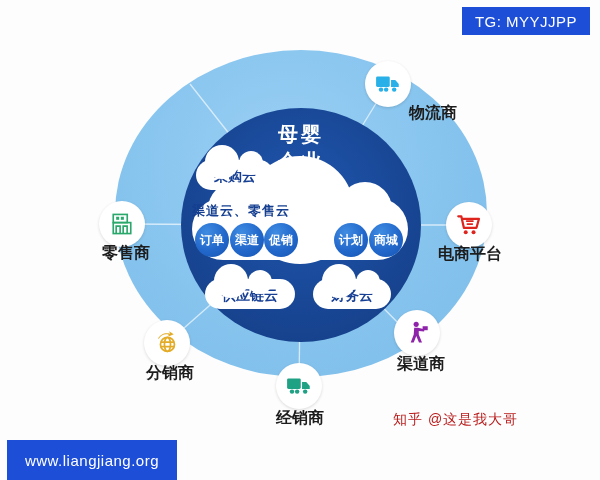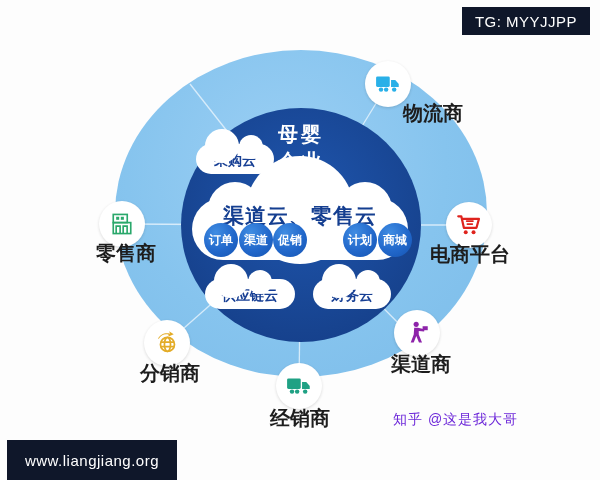--- a/index.html
+++ b/index.html
@@ -1,20 +1,20 @@
 <!DOCTYPE html>
 <html><head>
 <meta charset="utf-8">
 <style>
   html,body{margin:0;padding:0;background:#fff;}
   .stage{position:relative;width:600px;height:480px;background:#fdfdfd;overflow:hidden;
          font-family:"Liberation Sans","DejaVu Sans",sans-serif;}
 
   
-  .badge{position:absolute;background:#0f172a;color:#fff;font-size:15px;
+  .badge{position:absolute;background:#1d4ed8;color:#fff;font-size:15px;
          display:flex;align-items:center;justify-content:center;letter-spacing:.5px;}
   .badge.tg{left:462px;top:7px;width:128px;height:28px;}
   .badge.url{left:7px;top:440px;width:170px;height:41px;}
 
   
   .outer-ellipse{position:absolute;left:115px;top:50px;width:372px;height:327px;border-radius:50%;
     background:radial-gradient(circle at 46% 36%, #9bcff4 0%, #86c4ee 55%, #7cbce9 100%);}
   .inner-ellipse{position:absolute;left:181px;top:108px;width:240px;height:234px;border-radius:50%;
     background:radial-gradient(circle at 50% 40%, #1f56ae 0%, #17438f 70%, #123a86 100%);}
 
@@ -24,45 +24,45 @@
   .center-title{position:absolute;left:181px;top:121px;width:240px;text-align:center;
     color:#fff;font-weight:bold;font-size:20px;line-height:27px;letter-spacing:3px;}
 
   
   .cloud{position:absolute;background:#fff;border-radius:15px;text-align:center;
     color:#173f94;font-weight:bold;}
   .cloud::before,.cloud::after{content:"";position:absolute;background:#fff;border-radius:50%;}
   .cloud.small{width:78px;height:30px;font-size:14px;line-height:32px;}
   .cloud.small::before{width:34px;height:34px;left:9px;top:-15px;}
   .cloud.small::after{width:24px;height:24px;left:43px;top:-9px;}
-  .cloud.c-procurement{left:196px;top:144px;}
+  .cloud.c-procurement{left:196px;top:160px;}
   .cloud.c-manufacturing{left:332px;top:160px;}
   .cloud.c-supply{left:205px;top:279px;width:90px;}
   .cloud.c-finance{left:313px;top:279px;}
 
   .bigcloud{position:absolute;left:192px;top:198px;width:216px;height:62px;background:#fff;border-radius:31px;}
   .bigcloud::before{content:"";position:absolute;background:#fff;border-radius:50%;
     width:108px;height:108px;left:54px;top:-42px;}
   .bigcloud::after{content:"";position:absolute;background:#fff;border-radius:50%;
     width:54px;height:54px;left:16px;top:-16px;}
   .bigcloud .bump-r{position:absolute;background:#fff;border-radius:50%;width:54px;height:54px;right:16px;top:-16px;}
-  .bigcloud .platform-title{position:absolute;left:0;top:4px;width:100%;text-align:center;
-    color:#143e90;font-weight:bold;font-size:21px;letter-spacing:1px;z-index:2;}
+  .bigcloud .platform-title{position:absolute;left:0;top:4px;width:100%;
+    color:#143e90;font-weight:bold;font-size:13px;letter-spacing:1px;z-index:2;}
   .pill{position:absolute;top:25px;width:34px;height:34px;border-radius:50%;z-index:2;
     background:radial-gradient(circle at 35% 28%, #3f8ce2 0%, #2268cb 55%, #1554b2 100%);
-    color:#fff;font-weight:bold;font-size:12px;display:flex;align-items:center;justify-content:center;margin-left:9px;}
+    color:#fff;font-weight:bold;font-size:12px;display:flex;align-items:center;justify-content:center;}
 
   
   .node{position:absolute;width:46px;height:46px;}
   .node-circle{position:absolute;left:0;top:0;width:46px;height:46px;border-radius:50%;background:#fff;
     box-shadow:0 1px 3px rgba(0,0,0,.14);display:flex;align-items:center;justify-content:center;}
   .node-label{position:absolute;transform:translateX(-50%);white-space:nowrap;
-    font-size:20px;font-weight:bold;color:#1d1d1d;line-height:18px;}
+    font-size:16px;font-weight:bold;color:#1d1d1d;line-height:18px;}
 
-  .watermark{position:absolute;left:393px;top:411px;font-size:14px;color:#6d28d9;letter-spacing:1px;}
+  .watermark{position:absolute;left:393px;top:411px;font-size:14px;color:#b91c1c;letter-spacing:1px;}
 </style>
 </head>
 <body>
 
 <div class="stage">
 
   <div class="outer-ellipse"></div>
 
   <svg class="connectors" width="600" height="480">
     <g stroke="#eaf5fd" stroke-width="1.3" opacity="0.8">

